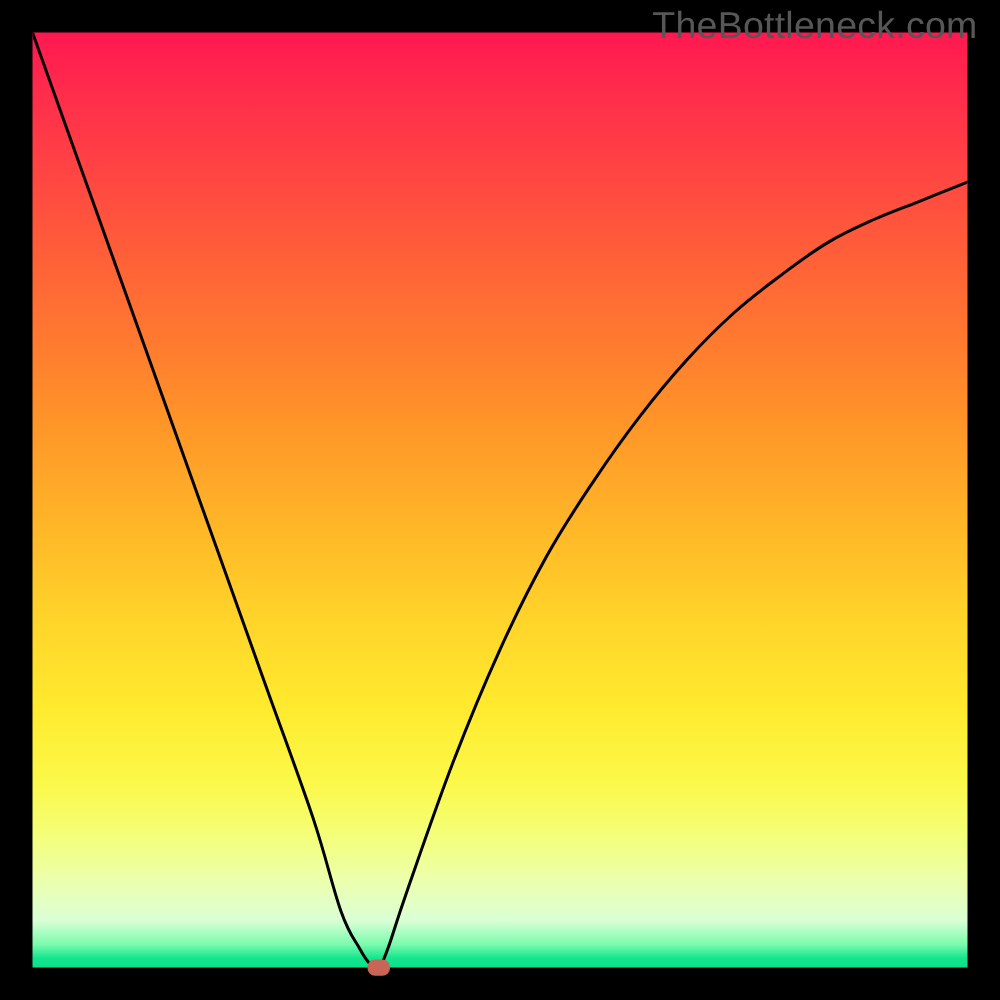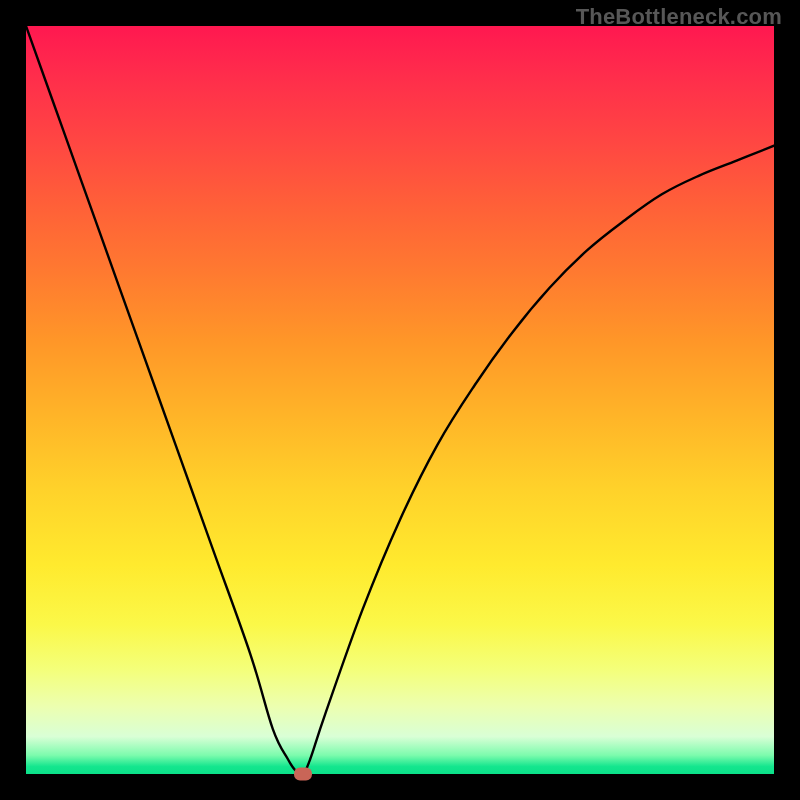--- a/index.html
+++ b/index.html
@@ -15,22 +15,22 @@
     position: relative;
     width: 800px;
     height: 800px;
     background: #000;
   }
   .watermark {
     position: absolute;
     top: 4px;
     right: 18px;
     color: #575757;
-    font-size: 22px;
-    font-weight: 700;
+    font-size: 30px;
+    font-weight: 400;
     letter-spacing: 0.2px;
     z-index: 30;
     user-select: none;
   }
   .plot-area {
     position: absolute;
     left: 26px;
     top: 26px;
     width: 748px;
     height: 748px;

